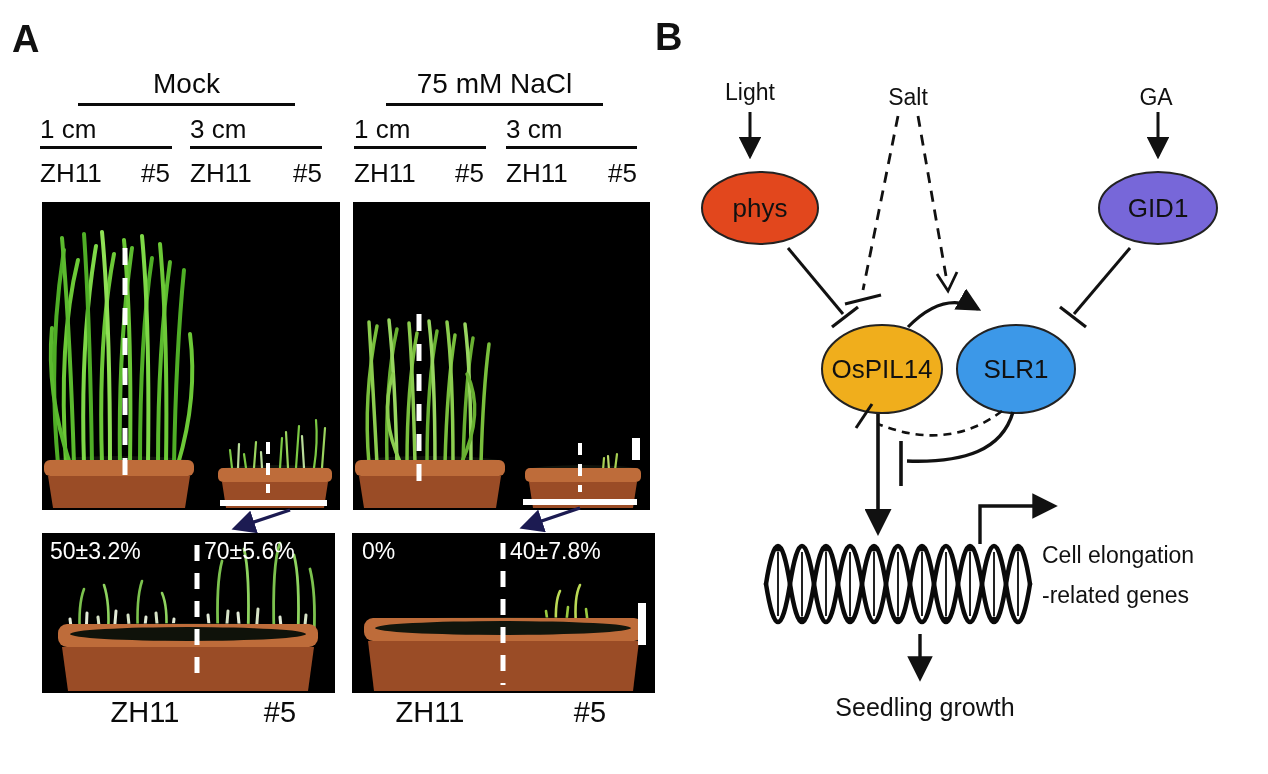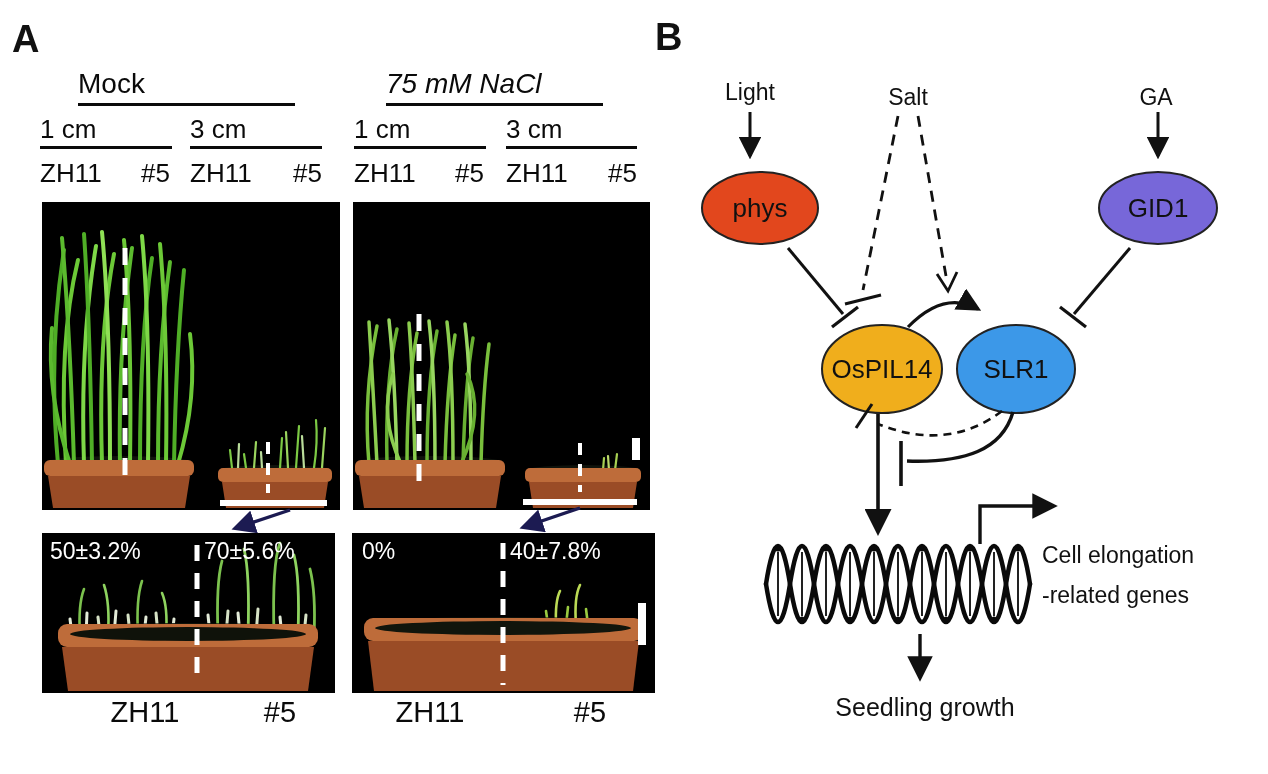--- a/index.html
+++ b/index.html
@@ -1,38 +1,38 @@
 <!DOCTYPE html>
 <html><head>
 <meta charset="utf-8">
 <style>
   html,body{margin:0;padding:0;background:#ffffff;}
   #fig{position:relative;width:1268px;height:774px;background:#ffffff;overflow:hidden;
        font-family:"Liberation Sans", sans-serif;color:#0a0a0a;}
   .abs{position:absolute;}
   .panelLetter{font-size:38px;font-weight:bold;color:#111;}
-  .hdr{font-size:28px;text-align:left;white-space:nowrap;}
+  .hdr{font-size:28px;text-align:center;white-space:nowrap;}
   .sub{font-size:26px;text-align:left;white-space:nowrap;}
   .rule{background:#0a0a0a;height:3px;}
   .genoRow{display:flex;justify-content:space-between;font-size:26px;white-space:nowrap;}
   .botLbl{font-size:29px;text-align:center;white-space:nowrap;}
   svg{display:block;}
   svg text{font-family:"Liberation Sans", sans-serif;}
   .photo{position:absolute;background:#000;}
 </style>
 </head>
 <body>
 
 <div id="fig">
 
   <div class="abs panelLetter" style="left:12px;top:18px;">A</div>
 
   <div class="abs hdr" style="left:78px;top:68px;width:217px;">Mock</div>
   <div class="abs rule" style="left:78px;top:103px;width:217px;"></div>
-  <div class="abs hdr" style="left:386px;top:68px;width:217px;font-style:italic;">75 mM NaCl</div>
+  <div class="abs hdr" style="left:386px;top:68px;width:217px;">75 mM NaCl</div>
   <div class="abs rule" style="left:386px;top:103px;width:217px;"></div>
 
   <div class="abs sub" style="left:40px;top:114px;width:132px;">1 cm</div>
   <div class="abs rule" style="left:40px;top:146px;width:132px;"></div>
   <div class="abs sub" style="left:190px;top:114px;width:132px;">3 cm</div>
   <div class="abs rule" style="left:190px;top:146px;width:132px;"></div>
   <div class="abs sub" style="left:354px;top:114px;width:132px;">1 cm</div>
   <div class="abs rule" style="left:354px;top:146px;width:132px;"></div>
   <div class="abs sub" style="left:506px;top:114px;width:131px;">3 cm</div>
   <div class="abs rule" style="left:506px;top:146px;width:131px;"></div>

